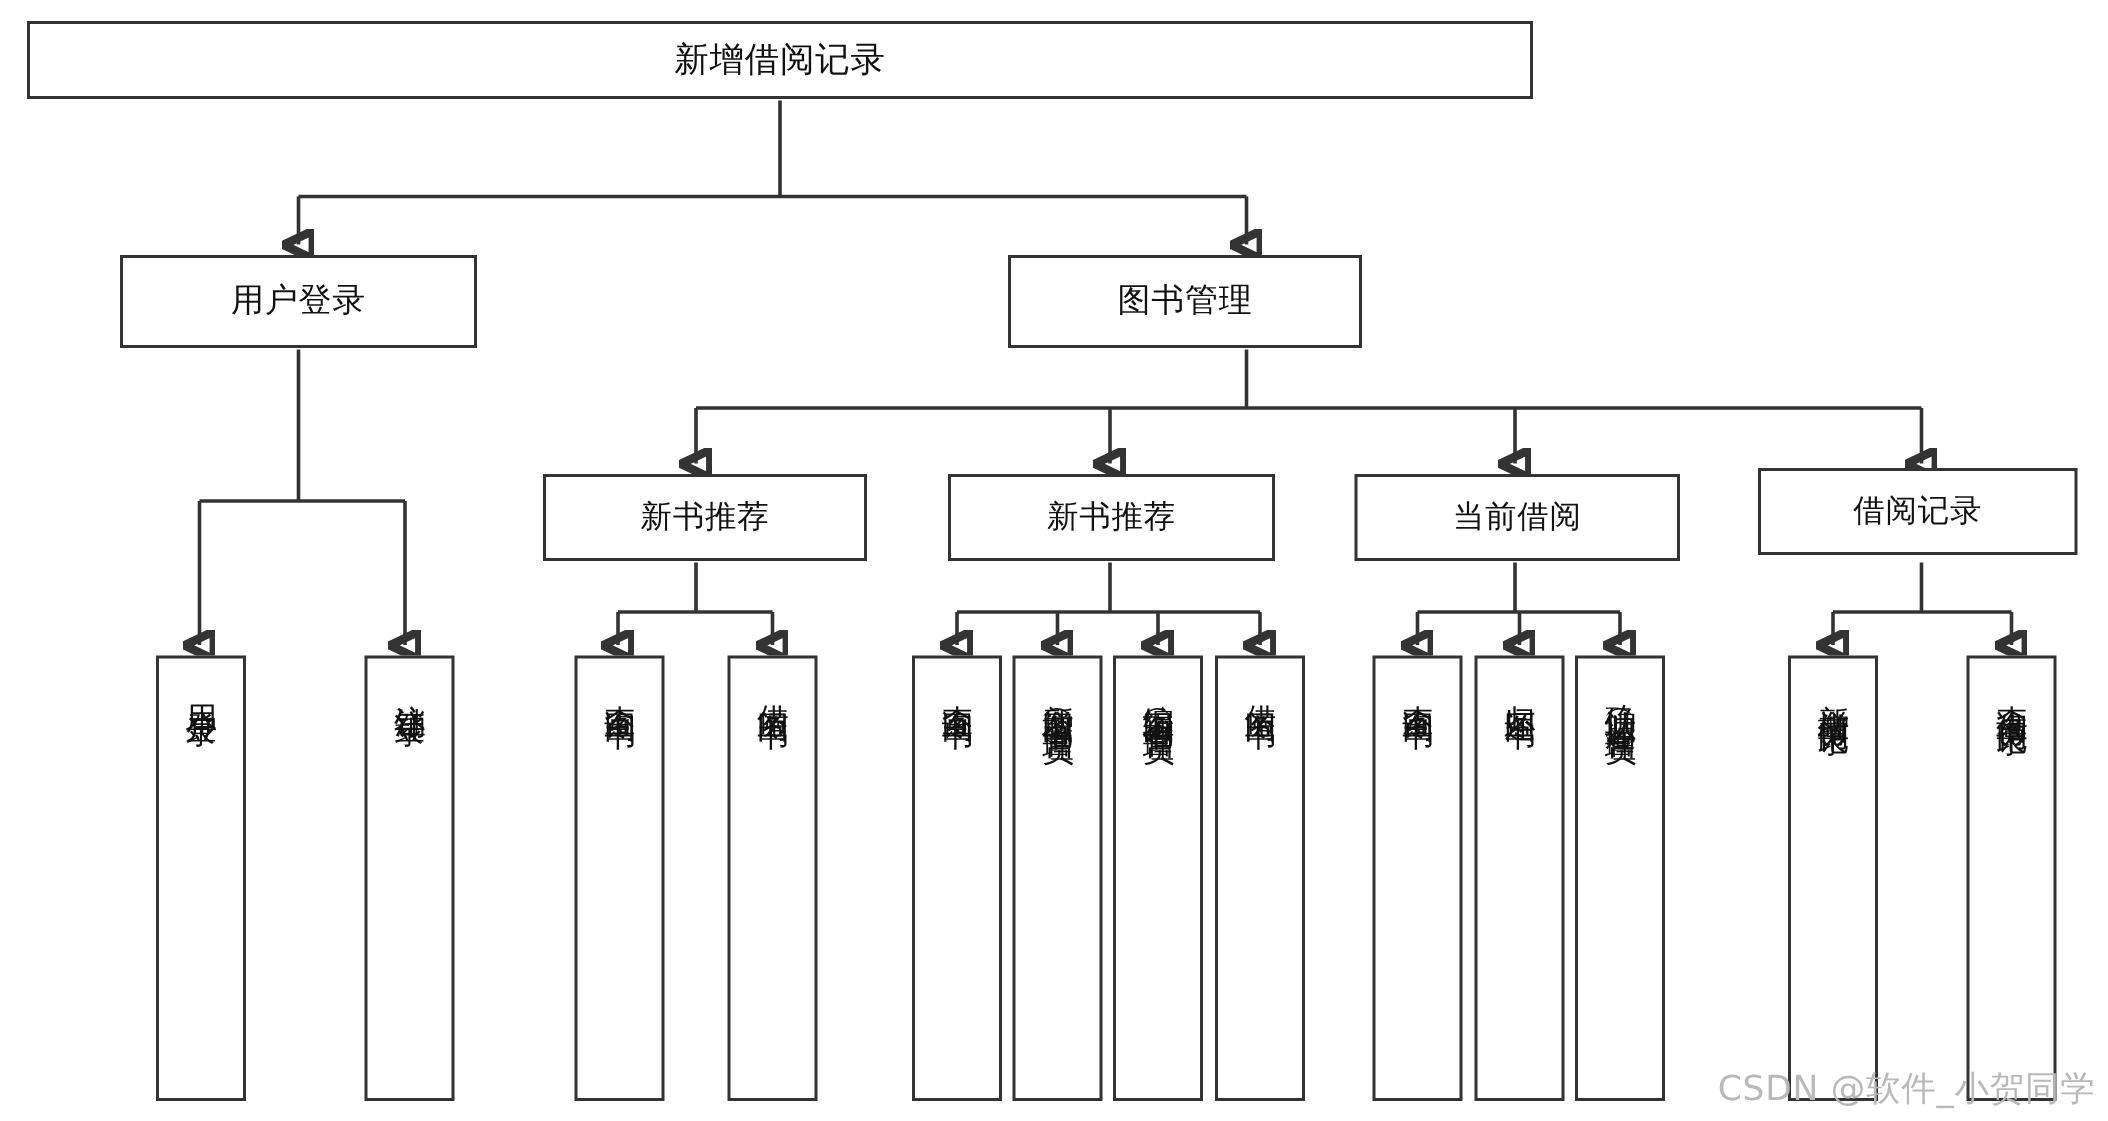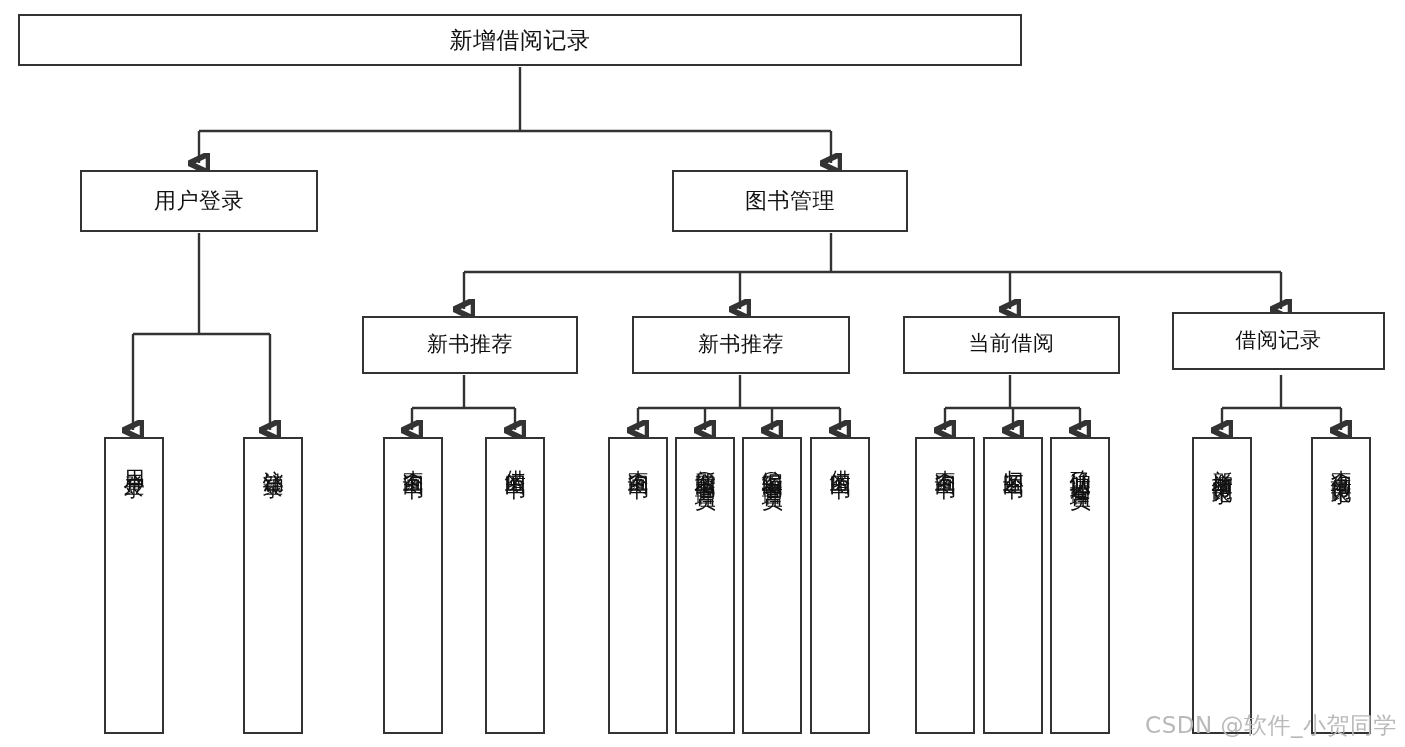--- a/index.html
+++ b/index.html
@@ -140,21 +140,21 @@
   </div>
 
   <div class="node level-3" style="left:362px; top:316px; width:216px; height:58px;">
     <span class="node-label">新书推荐</span>
   </div>
 
   <div class="node level-3" style="left:632px; top:316px; width:218px; height:58px;">
     <span class="node-label">新书推荐</span>
   </div>
 
-  <div class="node level-3" style="left:903px; top:316px; width:217px; height:58px;font-family:Liberation Mono, monospace;">
+  <div class="node level-3" style="left:903px; top:316px; width:217px; height:58px;">
     <span class="node-label">当前借阅</span>
   </div>
 
   <div class="node level-3" style="left:1172px; top:312px; width:213px; height:58px;">
     <span class="node-label">借阅记录</span>
   </div>
 
   <div class="node leaf" style="left:104px; top:437px; width:60px; height:297px;">
     <span class="node-label">用户登录</span>
   </div>

